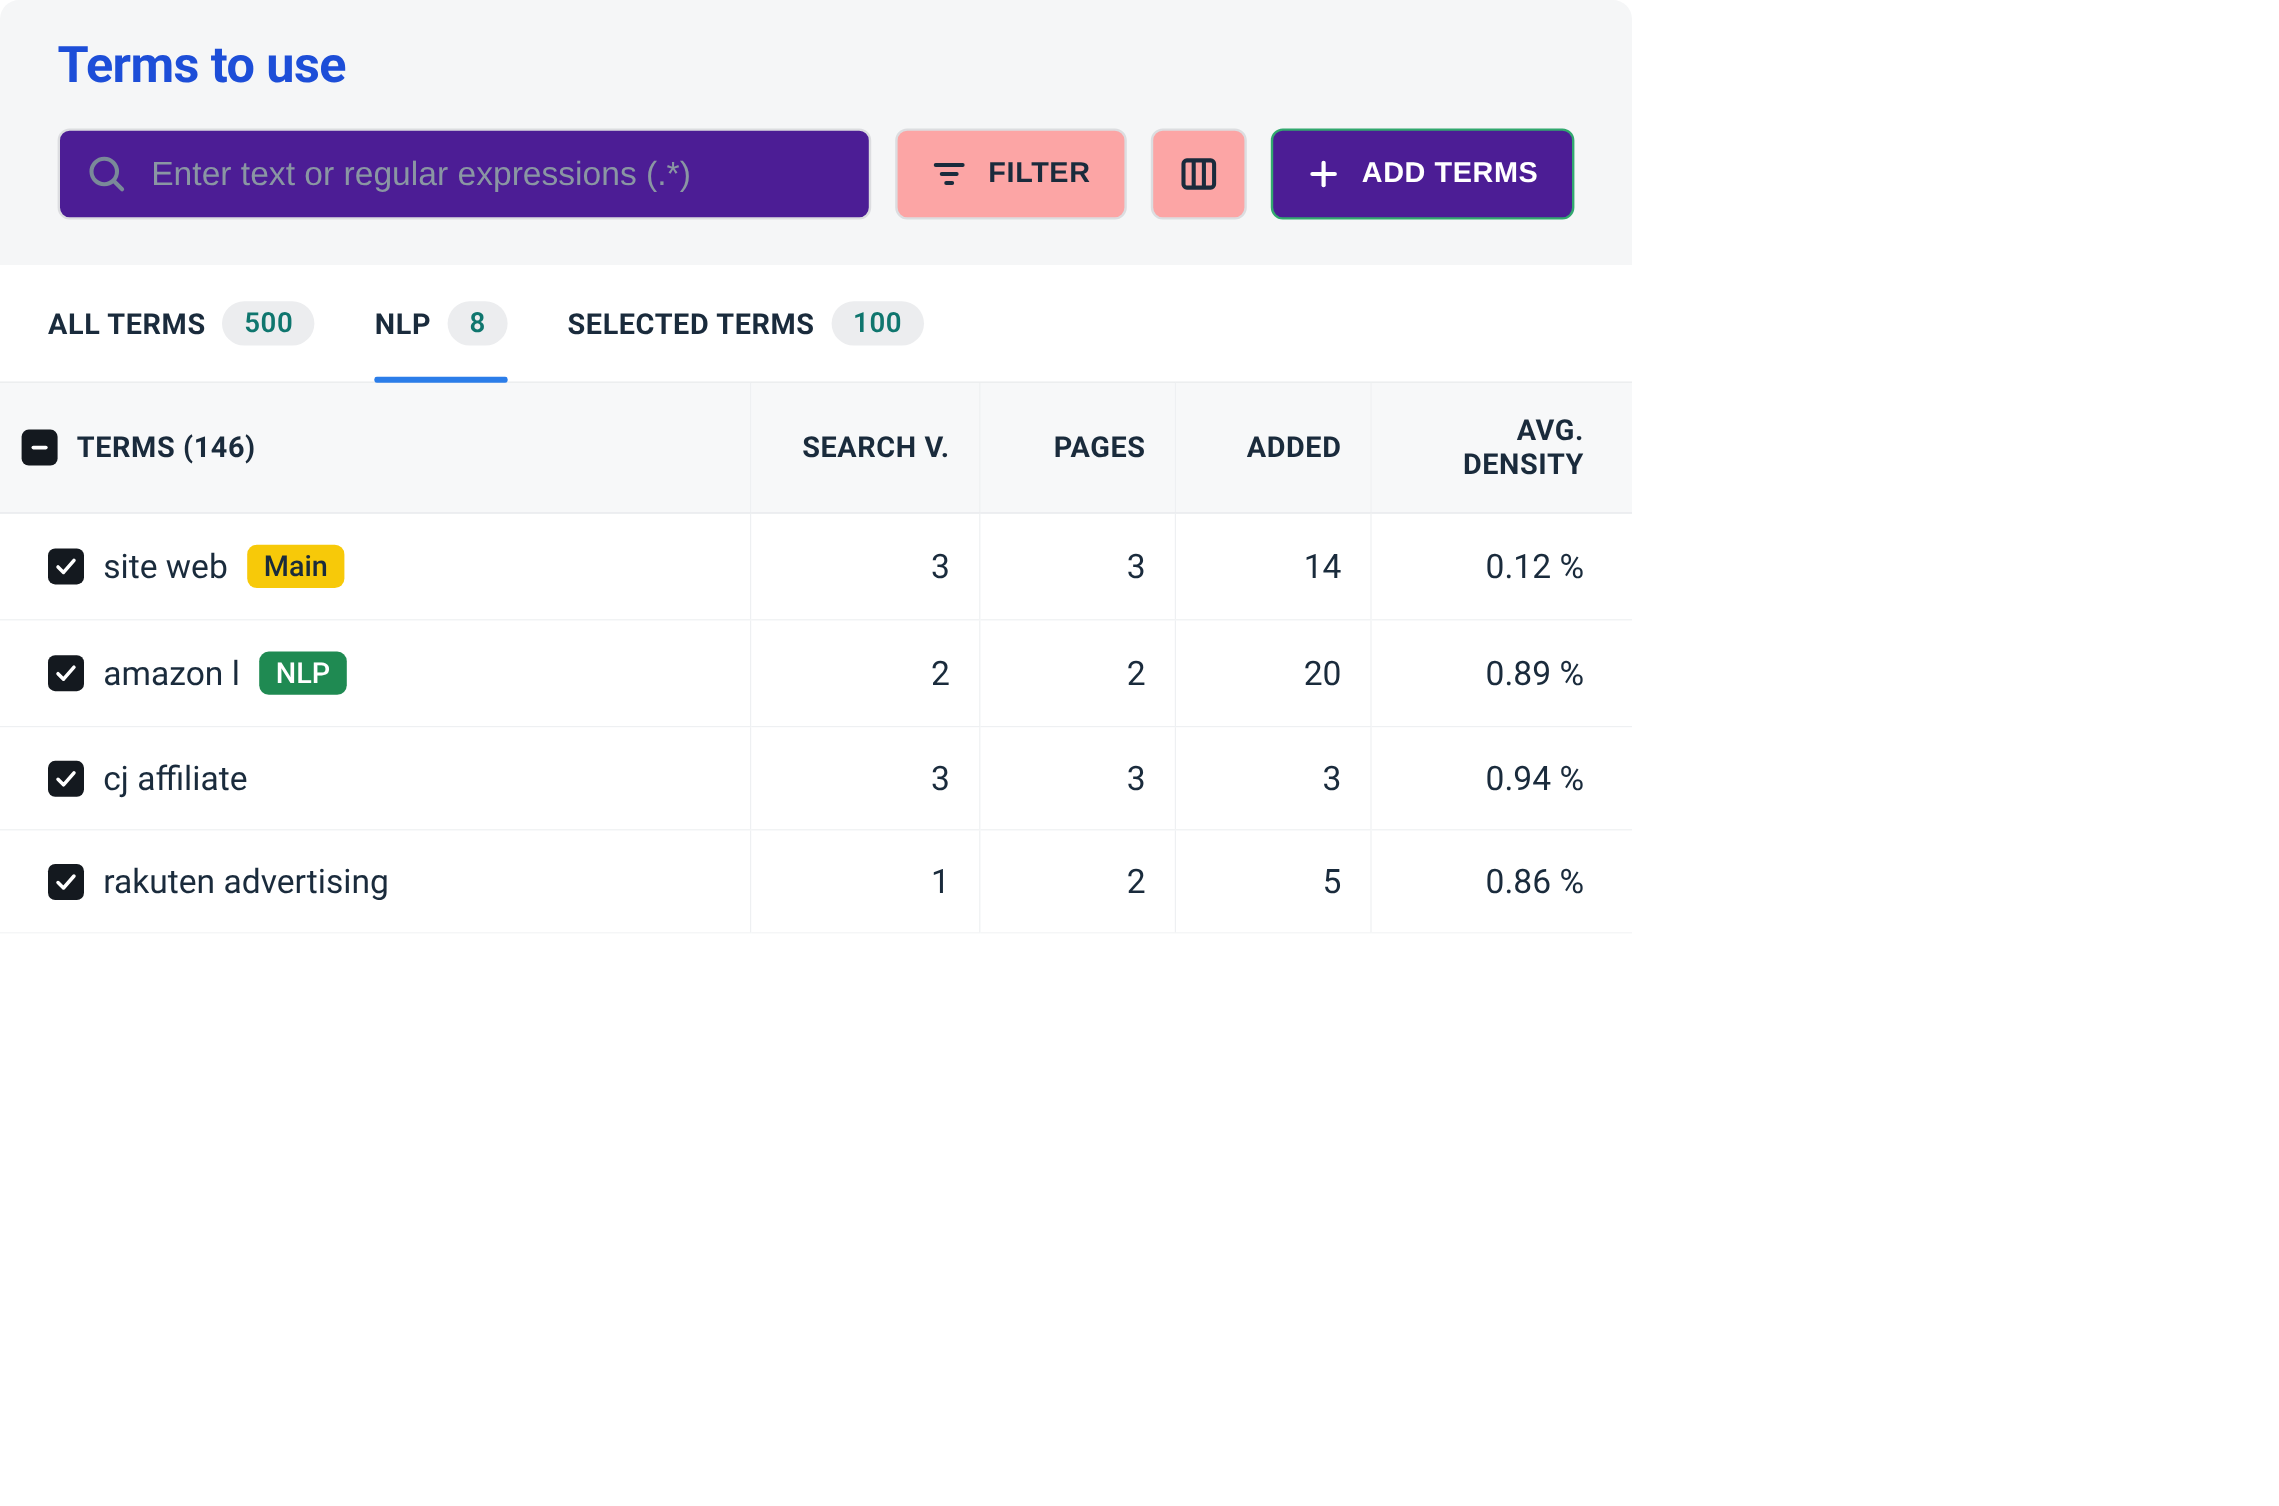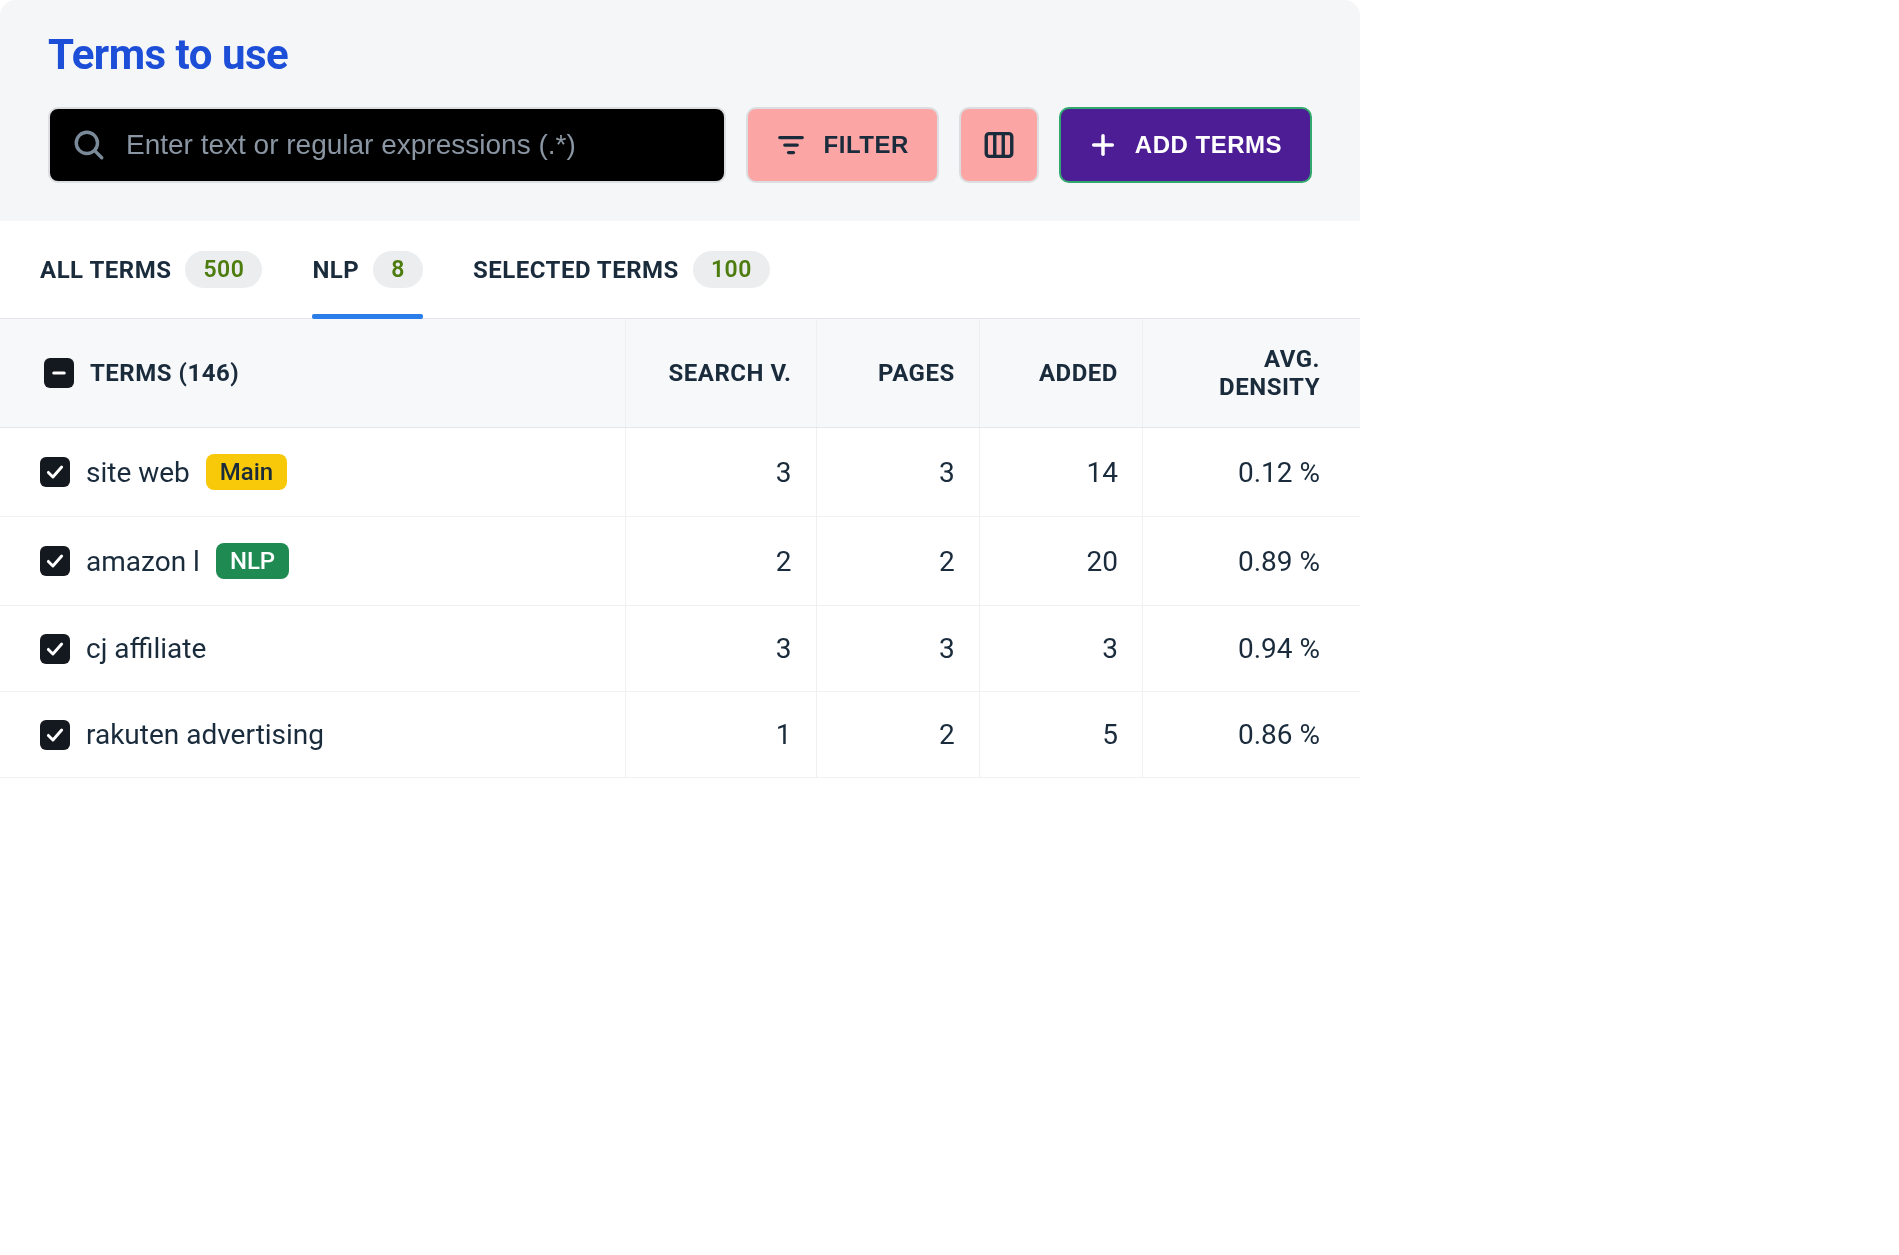--- a/index.html
+++ b/index.html
@@ -27,21 +27,21 @@
   }
   .toolbar {
     display: flex;
     gap: 20px;
     align-items: stretch;
   }
   .search-wrapper {
     flex: 1;
     display: flex;
     align-items: center;
-    background: #000000;
+    background: #4c1d95;
     border: 2px solid #dcdde0;
     border-radius: 10px;
     padding: 0 22px;
     height: 76px;
   }
   .search-wrapper svg {
     flex-shrink: 0;
     color: #7a8a99;
   }
   .search-input {
@@ -93,21 +93,21 @@
     font-size: 24px;
     font-weight: 700;
     letter-spacing: 0.5px;
     color: #1a2b3c;
     padding-bottom: 30px;
     position: relative;
     cursor: pointer;
   }
   .tab .badge {
     background: #ecedef;
-    color: #4d7c0f;
+    color: #0f766e;
     border-radius: 999px;
     padding: 5px 18px;
     font-size: 23px;
     font-weight: 600;
     min-width: 44px;
     text-align: center;
   }
   .tab.active::after {
     content: "";
     position: absolute;
@@ -126,21 +126,21 @@
     font-weight: 700;
     letter-spacing: 0.5px;
     color: #1a2b3c;
     text-align: left;
     padding: 26px 24px;
     border-bottom: 1px solid #e4e6e9;
   }
   .table thead th.num, .table tbody td.num {
     text-align: right;
   }
-  .table thead th:first-child { padding-left: 44px; }
+  .table thead th:first-child { padding-left: 18px; }
   .table thead th:last-child, .table tbody td:last-child { padding-right: 40px; }
   .table tbody td {
     font-size: 28px;
     color: #1a2b3c;
     padding: 26px 24px;
     border-bottom: 1px solid #eef0f2;
     vertical-align: middle;
   }
   .table tbody td:first-child { padding-left: 40px; }
   .col-divider { border-left: 1px solid #eef0f2; }

